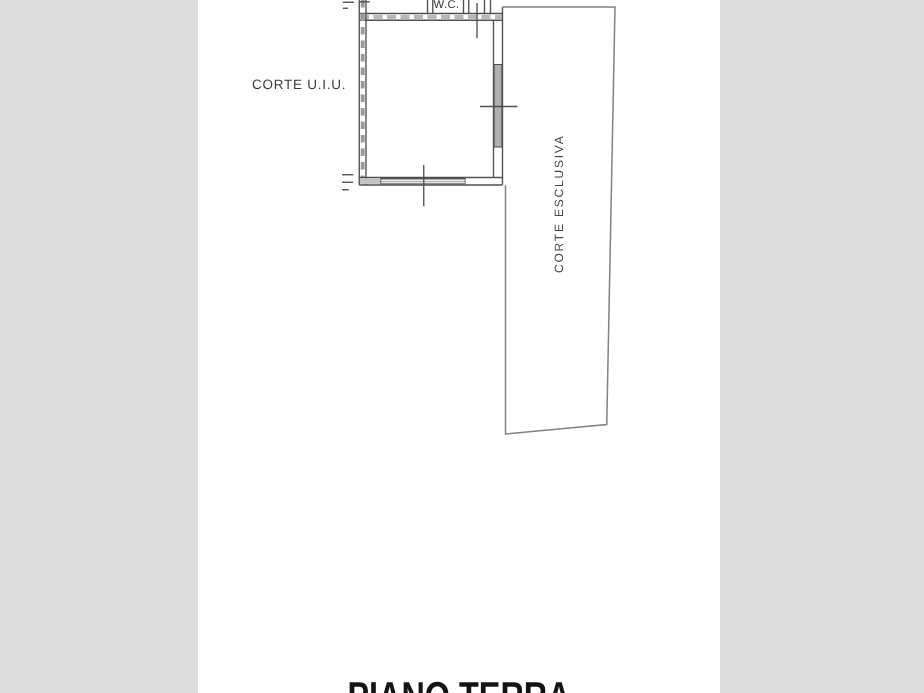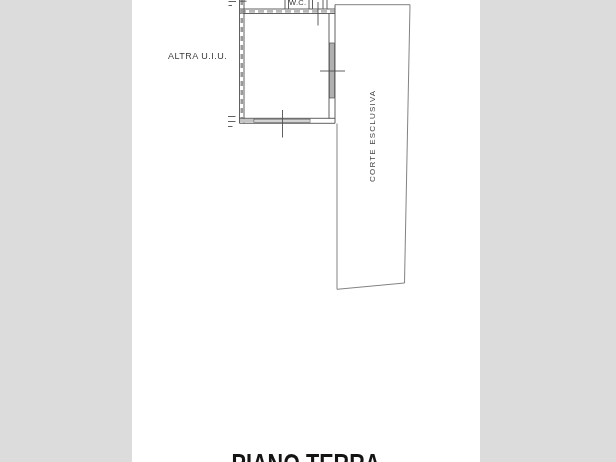--- a/index.html
+++ b/index.html
@@ -88,21 +88,21 @@
       <g stroke="#4f4f4f" stroke-width="0.9">
         <line x1="108" y1="1.2" x2="114.5" y2="1.2"></line>
         <line x1="96.5" y1="1.5" x2="104" y2="1.5"></line>
         <line x1="96.5" y1="5.5" x2="100" y2="5.5"></line>
         <line x1="96" y1="116.5" x2="103.5" y2="116.5"></line>
         <line x1="96" y1="121.5" x2="103.5" y2="121.5"></line>
         <line x1="96" y1="126.5" x2="100.5" y2="126.5"></line>
       </g>
     </svg>
 
-    <div class="lbl lbl-altra">ALTRA U.I.U.</div>
+    <div class="lbl lbl-altra">CORTE U.I.U.</div>
 
     <div class="lbl lbl-wc">W.C.</div>
 
     <div class="lbl lbl-corte">CORTE ESCLUSIVA</div>
 
     <div class="lbl lbl-piano">
       <span class="squeeze">PIANO TERRA</span>
     </div>
 
   </div>

